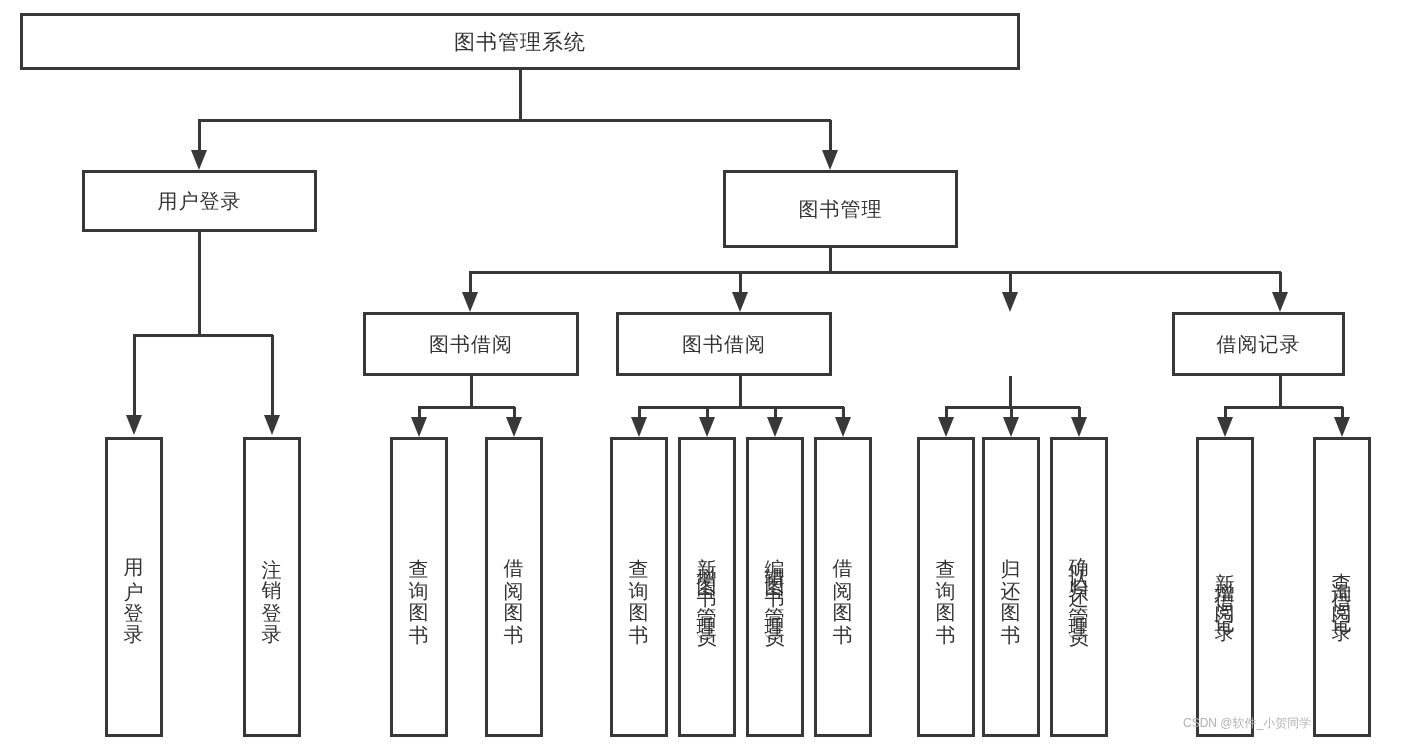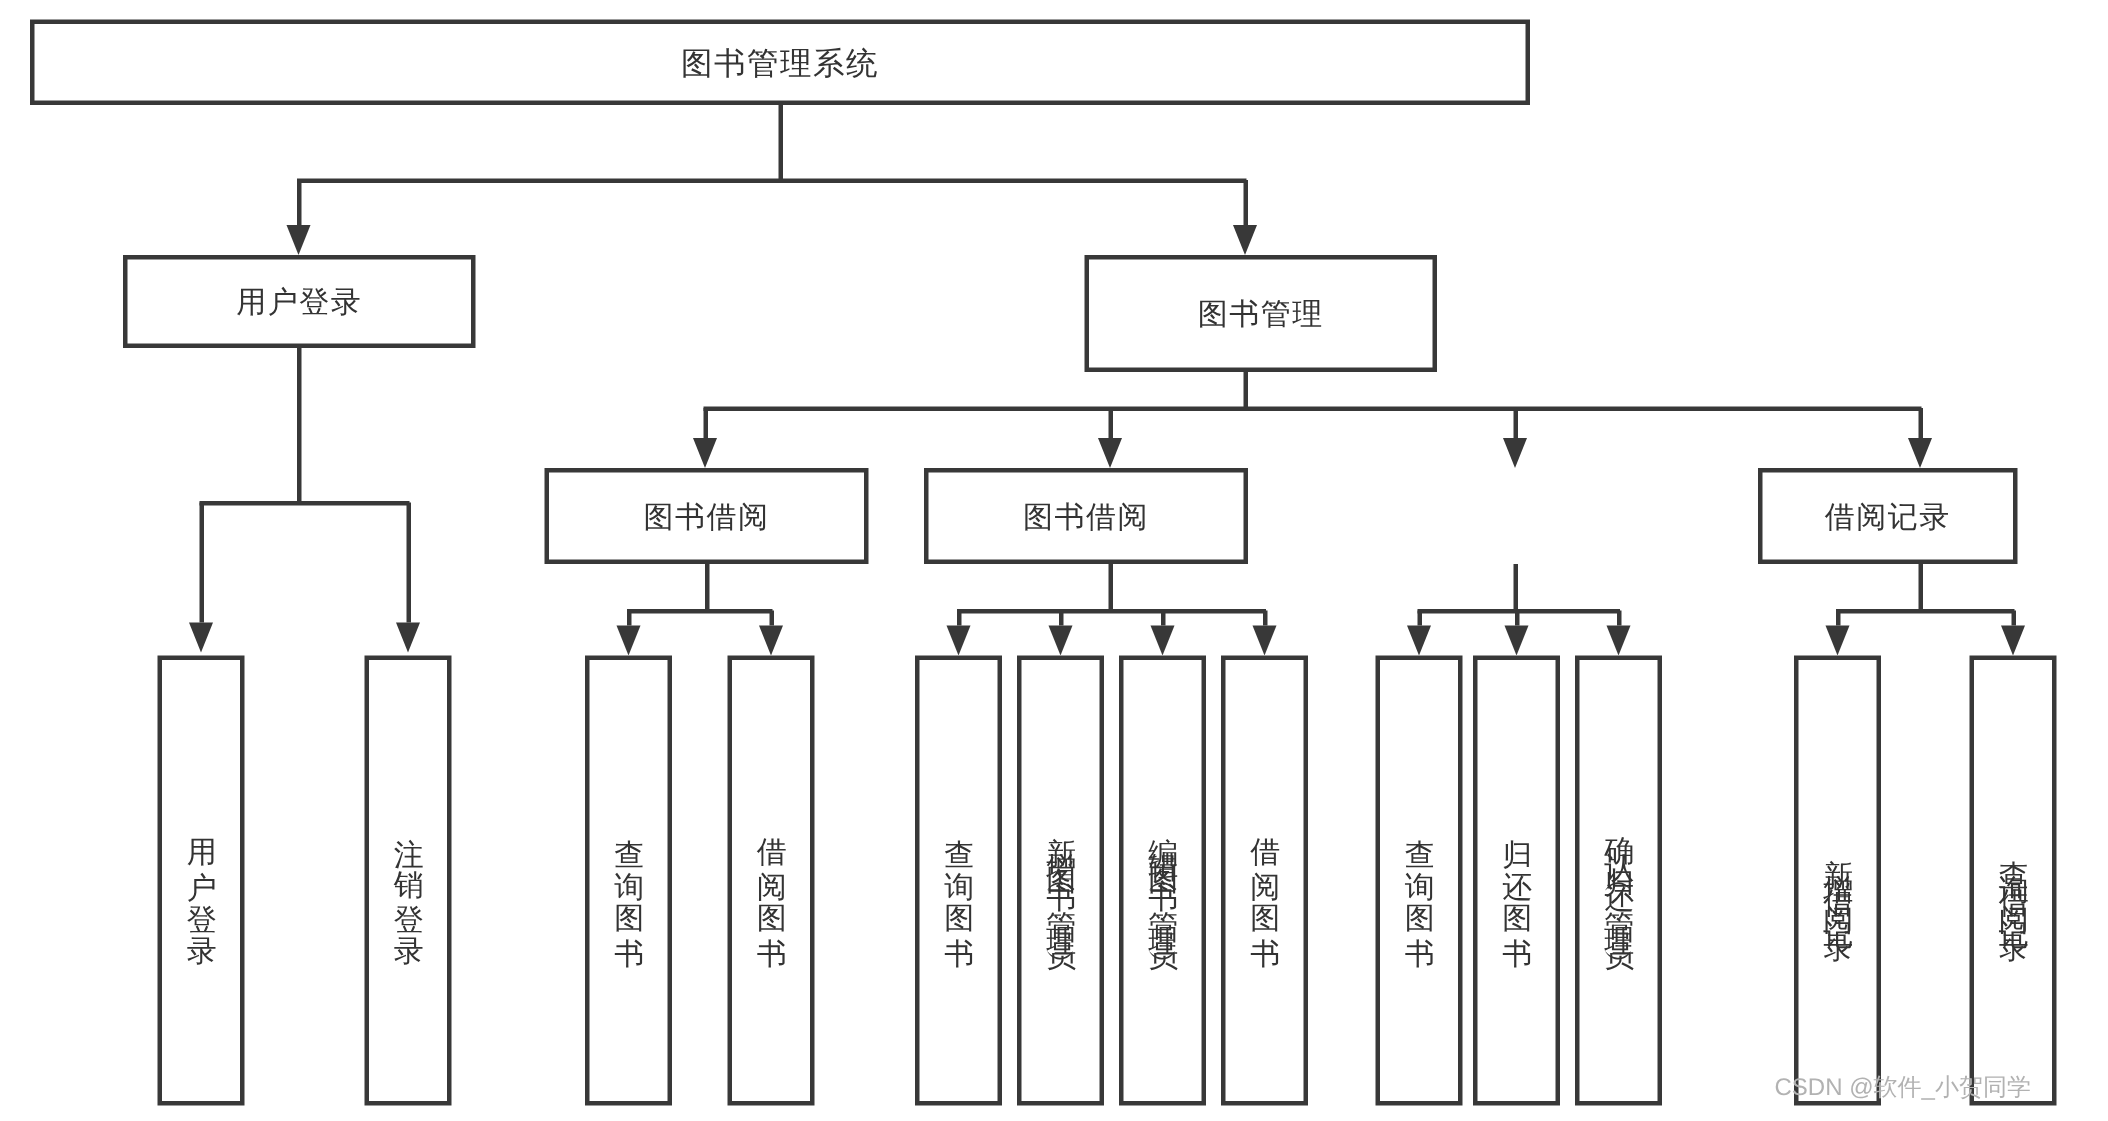--- a/index.html
+++ b/index.html
@@ -27,21 +27,21 @@
   }
   .vlabel.tight { letter-spacing:10px; }
   .cl { position:absolute; background:var(--line,#383838); z-index:1; }
   .ar {
     position:absolute; width:0; height:0; z-index:1;
     border-left:8px solid transparent; border-right:8px solid transparent;
     border-top:20px solid var(--line,#383838);
   }
   #watermark {
     position:absolute; left:1183px; top:715px; z-index:5;
-    font-size:16px; color:var(--wm,#b2b2b2); white-space:nowrap;
+    font-size:12px; color:var(--wm,#b2b2b2); white-space:nowrap;
   }
 </style>
 </head>
 <body>
 
 <div id="canvas">
 
   <div id="connectors">
       <div class="cl" style="left: 519px; top: 70px; width: 3px; height: 50px;"></div>
       <div class="cl" style="left: 198px; top: 119px; width: 633px; height: 3px;"></div>

